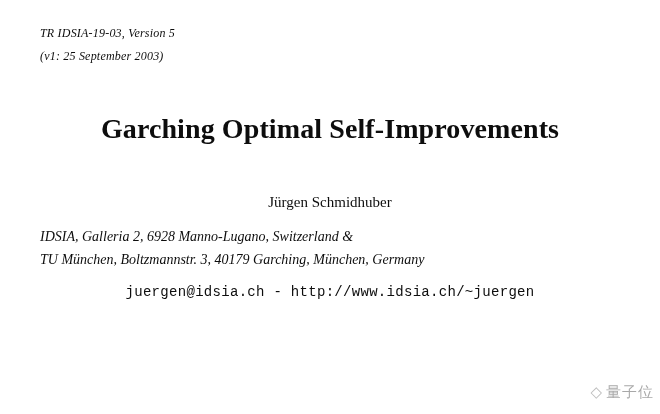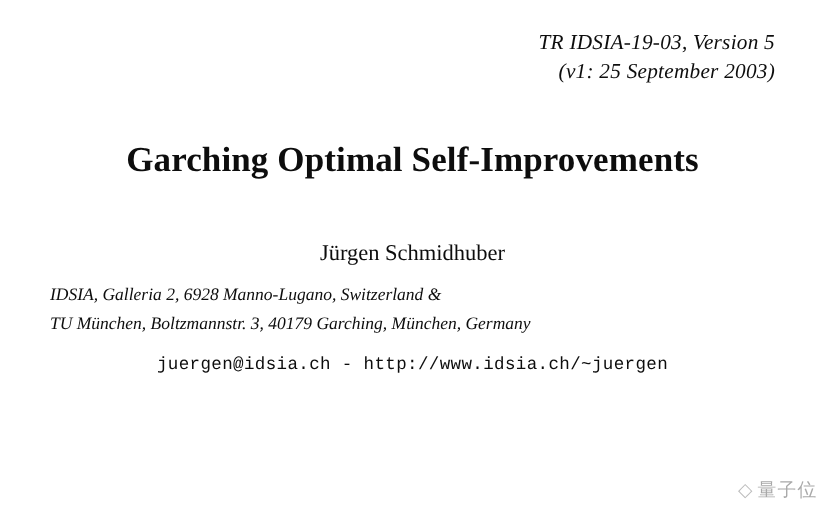--- a/index.html
+++ b/index.html
@@ -16,42 +16,42 @@
     position: relative;
   }
   .page {
     width: 660px;
     height: 414px;
     box-sizing: border-box;
     padding: 22px 40px 0 40px;
     position: relative;
   }
   .report-line {
-    text-align: right;
+    text-align: left;
     font-style: italic;
-    font-size: 17px;
+    font-size: 12px;
     line-height: 23px;
     letter-spacing: 0.2px;
   }
   .report-block {
     margin-bottom: 0;
   }
   .title {
     text-align: center;
     font-size: 28px;
     line-height: 37px;
     margin-top: 42px;
     letter-spacing: 0.1px;
   }
   .title .line {
     white-space: nowrap;
   }
   .author {
     text-align: center;
-    font-size: 18px;
+    font-size: 15px;
     margin-top: 45px;
     line-height: 20px;
   }
   .affiliation {
     text-align: left;
     font-style: italic;
     font-size: 14px;
     line-height: 23px;
     margin-top: 13px;
   }

